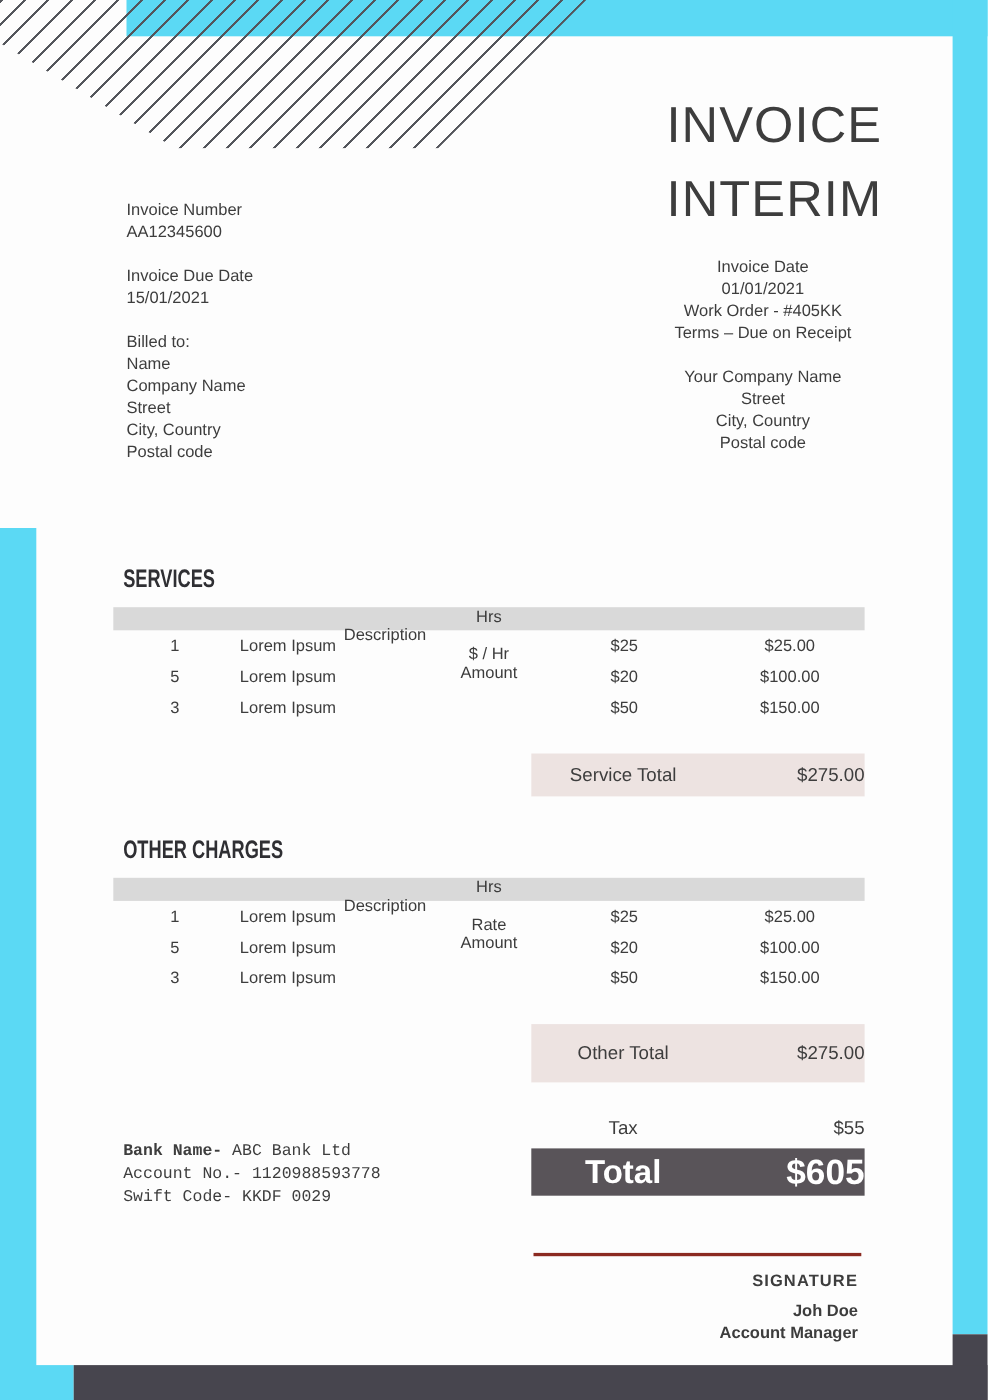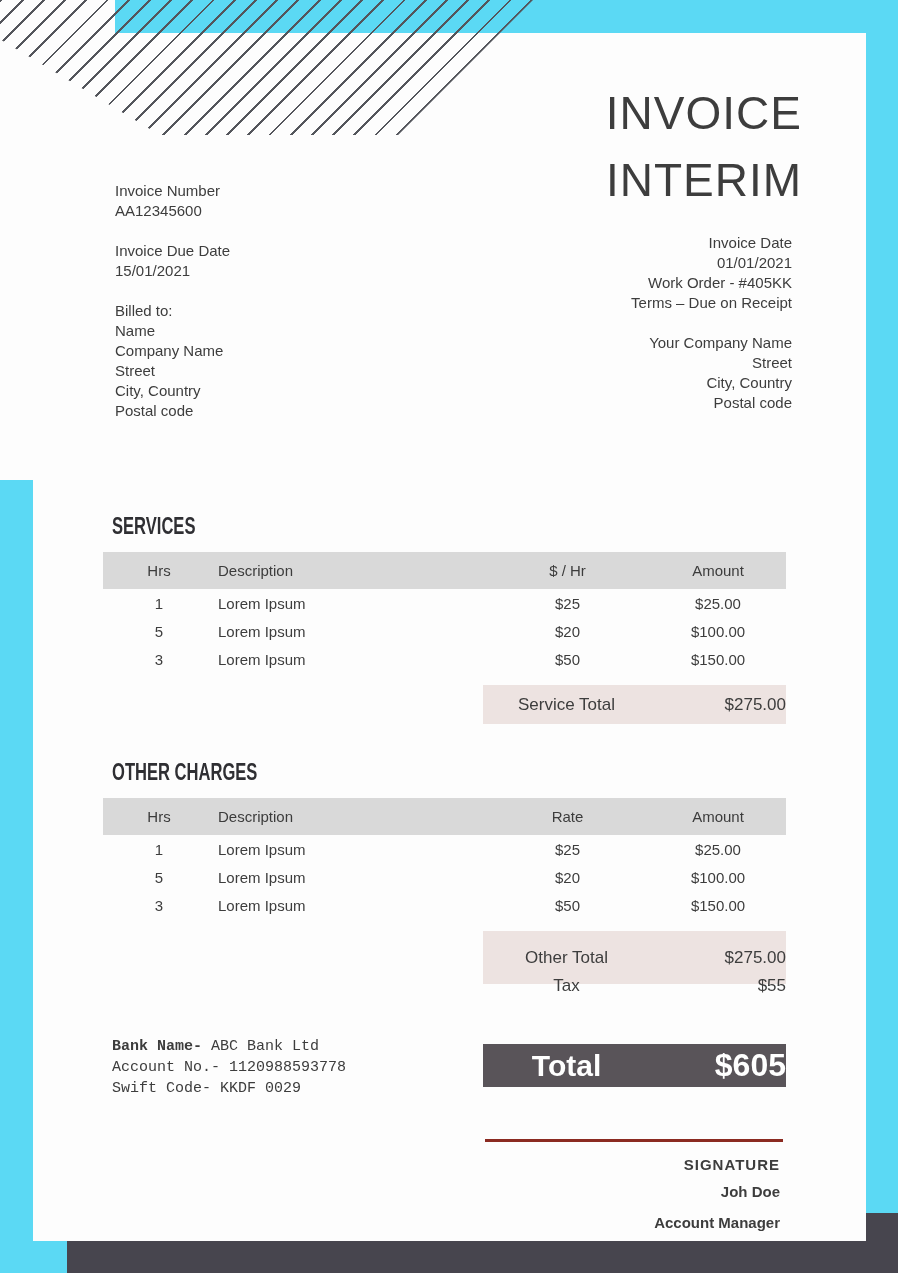--- a/index.html
+++ b/index.html
@@ -18,62 +18,62 @@
     background:repeating-linear-gradient(135deg,#54565c 0 2px,transparent 2px 15px);
     clip-path:polygon(0 0,100% 0,74.7% 100%,30% 100%,0 29%);}
 
   
   .title{right:96px;top:80px;text-align:right;font-size:46px;line-height:67px;
          font-weight:400;color:#3d3d3d;letter-spacing:1px;}
 
   
   .meta{font-size:15px;line-height:20px;}
   .meta-left{left:115px;top:181px;}
-  .meta-right{right:106px;top:233px;text-align:right;}
+  .meta-right{right:124px;top:233px;text-align:center;}
   .spacer{height:20px;}
 
   
   .section-heading{font-size:23px;font-weight:800;color:#2f2f33;
       transform:scaleX(.72);transform-origin:left center;letter-spacing:0;white-space:nowrap;}
   .heading-services{left:112px;top:513px;}
   .heading-other{left:112px;top:759px;}
 
   
   .tbl{left:103px;width:683px;font-size:15px;}
   .tbl-services{top:552px;}
   .tbl-other{top:798px;}
   .trow{display:flex;align-items:center;height:28px;}
-  .thead{background:#d9d9d9;height:37px;color:#3c3c3c;}
+  .thead{background:#d9d9d9;height:21px;color:#3c3c3c;flex-direction:column;}
   .c-hrs{width:112px;text-align:center;}
   .c-desc{width:270px;text-align:center;}
   .c-rate{width:165px;text-align:center;}
   .c-amt{width:136px;text-align:center;}
   .trow .c-desc{text-align:left;padding-left:3px;box-sizing:border-box;}
 
   
   .tot-row{left:483px;width:303px;display:flex;align-items:center;font-size:17px;}
   .tot-label{width:167px;text-align:center;}
   .tot-amt{width:136px;text-align:right;}
   .row-service-total{top:685px;height:39px;background:#ede3e1;}
   .row-other-total{top:931px;height:53px;background:#ede3e1;}
   .row-subtotal{top:977px;height:28px;}
-  .row-tax{top:972px;height:28px;}
+  .row-tax{top:1012px;height:28px;}
   .row-grand-total{top:1044px;height:43px;background:#595459;color:#ffffff;}
   .row-grand-total .tot-label{font-size:30px;font-weight:700;}
   .row-grand-total .tot-amt{font-size:32px;font-weight:600;}
 
   
   .bank{left:112px;top:1036px;font-size:15px;line-height:21px;font-family:Liberation Mono, monospace;}
   .bank b{font-weight:700;}
 
   
   .sig-line{left:485px;top:1139px;width:298px;height:3px;background:#8b2a21;}
   .sig-block{right:118px;top:1156px;text-align:right;font-weight:700;font-size:15px;}
   .sig-heading{letter-spacing:1px;margin-bottom:10px;}
-  .sig-name{margin-bottom:14px;}
+  .sig-name{margin-bottom:3px;}
 </style>
 </head>
 <body>
 
 <div class="page">
 
   <div class="abs top-bar"></div>
   <div class="abs right-strip-cyan"></div>
   <div class="abs right-strip-dark"></div>
   <div class="abs left-strip"></div>

